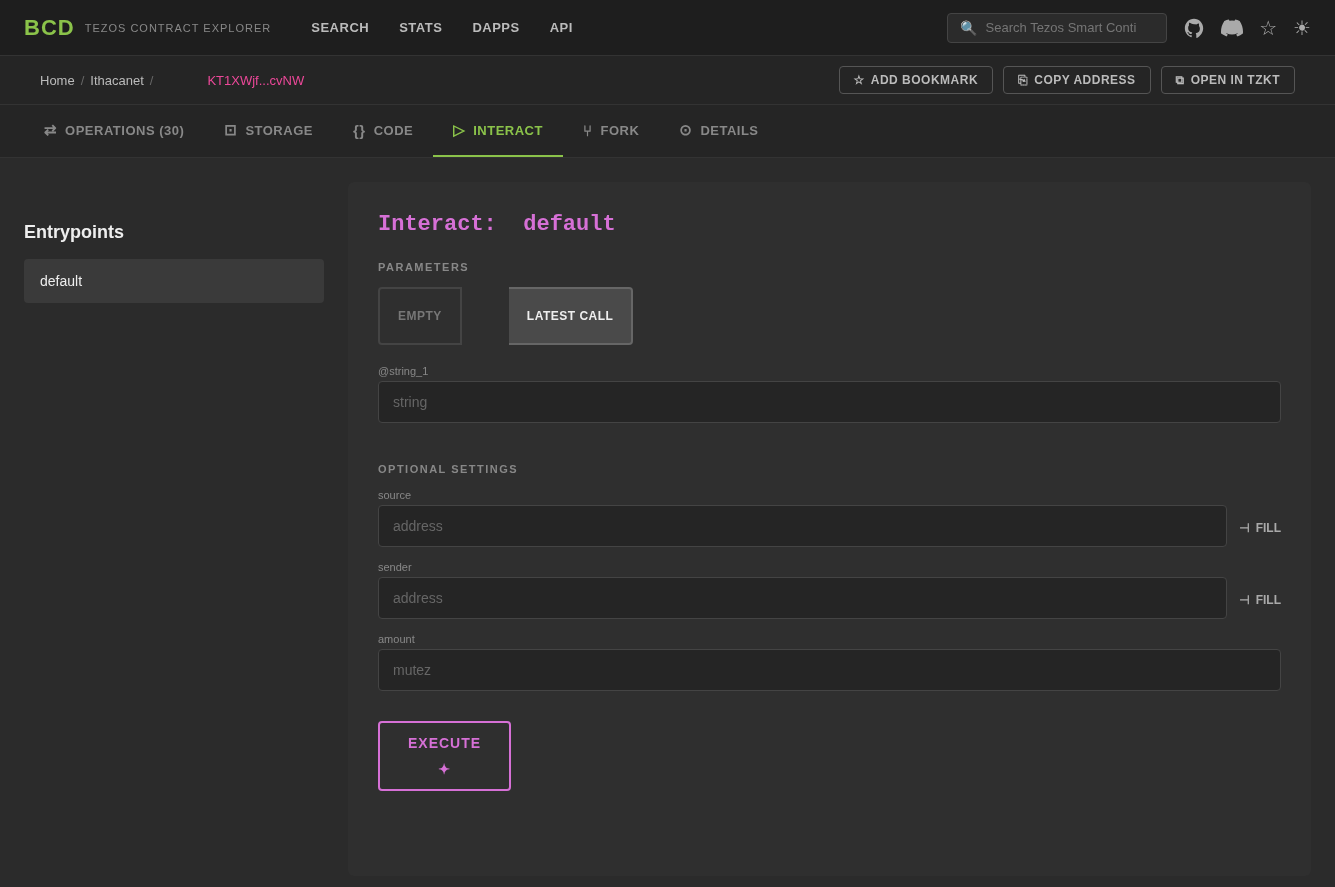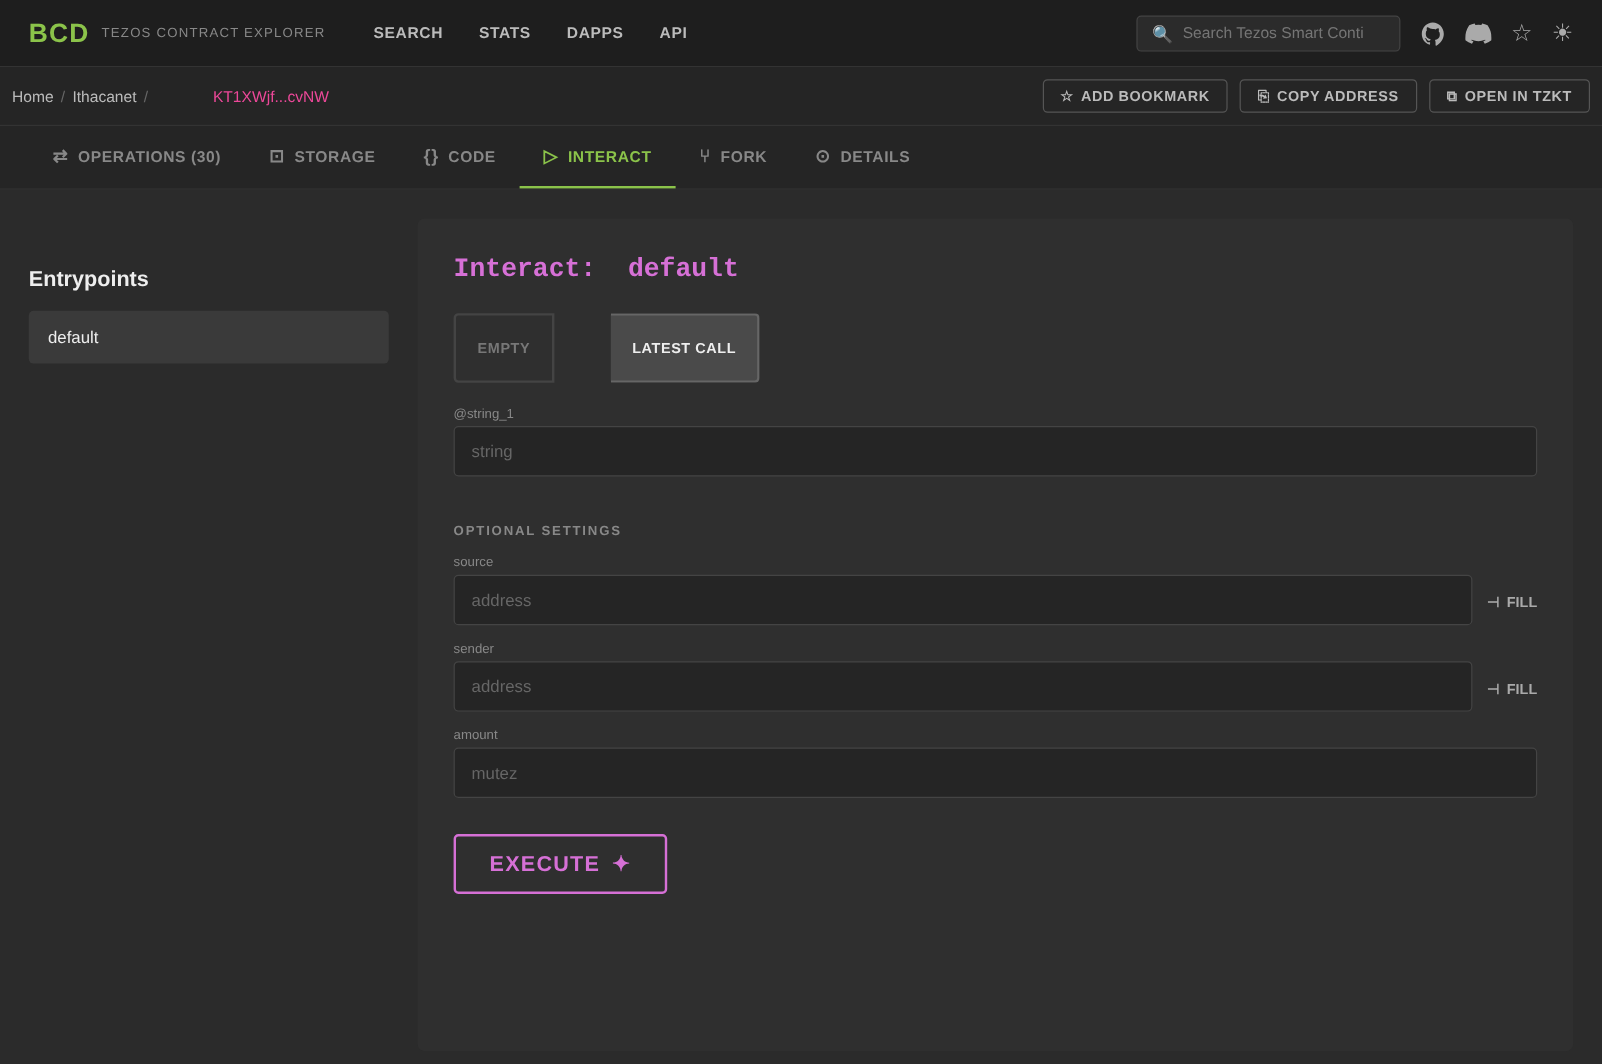--- a/index.html
+++ b/index.html
@@ -79,21 +79,21 @@
       color: #aaa;
       cursor: pointer;
       font-size: 20px;
       display: flex;
       align-items: center;
     }
 
     
     .breadcrumb-bar {
       background: #252525;
-      padding: 10px 10px;
+      padding: 10px 40px;
       display: flex;
       align-items: center;
       justify-content: space-between;
       border-bottom: 1px solid #333;
     }
     .breadcrumb {
       display: flex;
       align-items: center;
       gap: 6px;
       font-size: 13px;
@@ -283,27 +283,28 @@
     }
 
     
     .execute-btn {
       margin-top: 30px;
       background: transparent;
       border: 2px solid #d670d6;
       border-radius: 4px;
       color: #d670d6;
       padding: 12px 28px;
-      font-size: 18px;
+      font-size: 14px;
       font-weight: 700;
       letter-spacing: 1px;
       cursor: pointer;
       display: flex;
       align-items: center;
       gap: 10px;
+      flex-direction: column;
     }
 
     
     .right-panel {
       width: 290px;
       flex-shrink: 0;
     }
     .right-panel-title {
       color: #eee;
       font-size: 16px;
@@ -414,20 +415,21 @@
     <h2 class="sidebar-title">Entrypoints</h2>
     <div class="entrypoint-item">default</div>
   </aside>
 
   <div class="center-panel">
     <h2 class="interact-title">
       <span>Interact:</span>
       &nbsp;<span style="color: rgb(214, 112, 214);">default</span>
     </h2>
 
+    <div class="section-label">PARAMETERS</div>
 
     <div class="param-toggle">
       <button class="toggle-btn inactive">EMPTY</button>
       <button class="toggle-btn active">LATEST CALL</button>
     </div>
 
     <div class="field-group">
       <div class="field-label">@string_1</div>
       <input class="field-input" type="text" placeholder="string" style="">
     </div>

